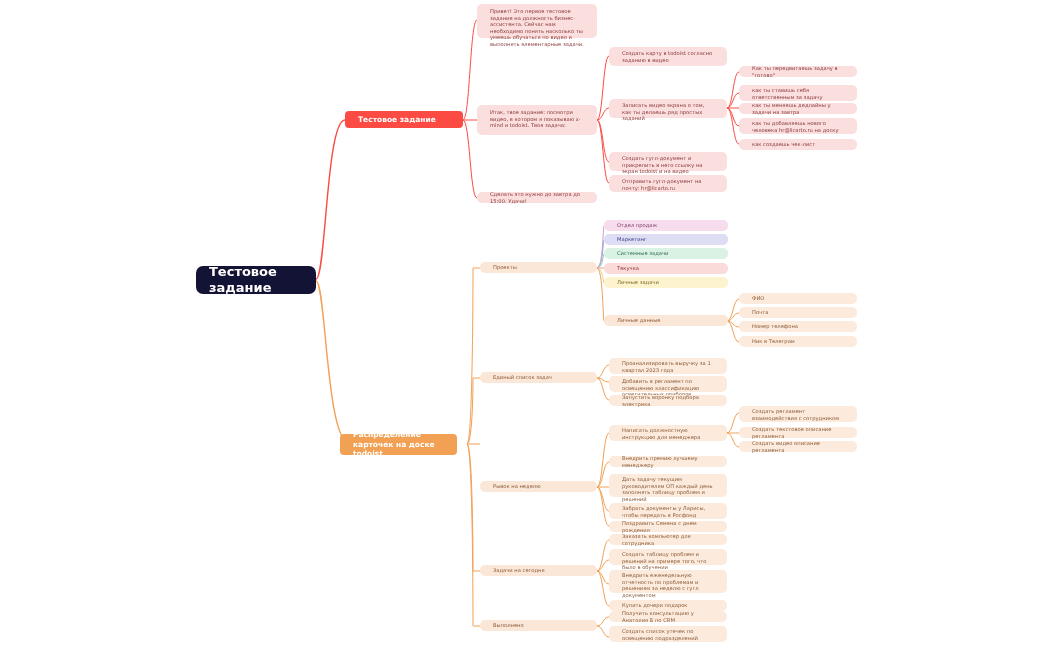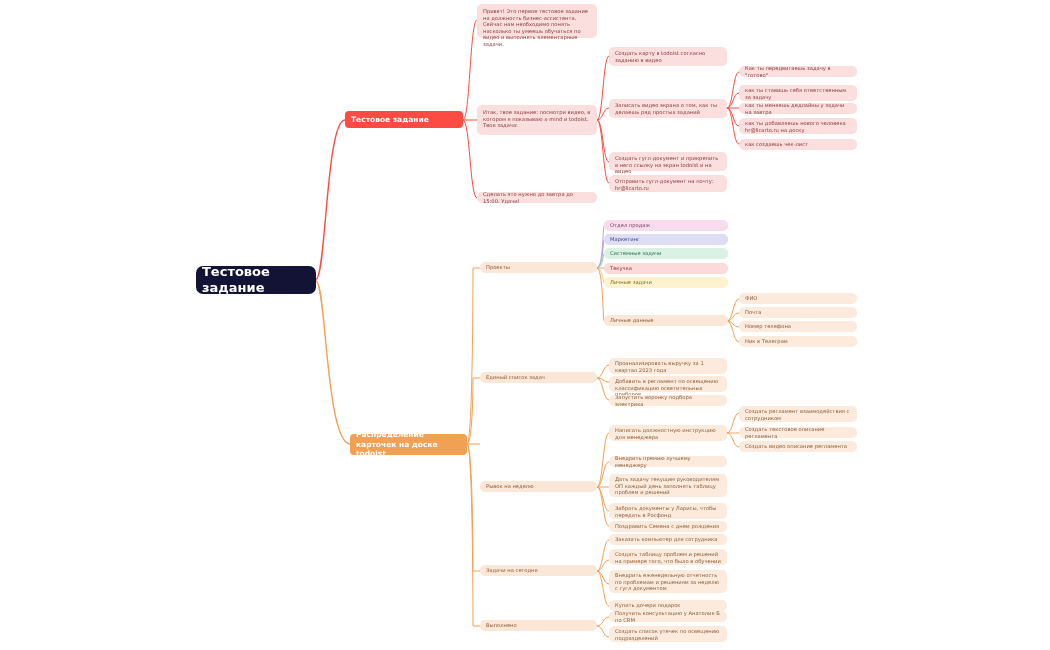--- a/index.html
+++ b/index.html
@@ -6,21 +6,21 @@
   body{
     width:1050px;height:650px;background:#ffffff;
     font-family:"DejaVu Sans","Liberation Sans",sans-serif;
     overflow:hidden;position:relative;
   }
   #canvas{position:absolute;inset:0;}
   svg.links{position:absolute;left:0;top:0;width:1050px;height:650px;pointer-events:none;}
   .node{
     position:absolute;box-sizing:border-box;border-radius:5px;
     display:flex;align-items:center;
-    padding:3px 6px;line-height:1.25;
+    padding:3px 13px;line-height:1.25;
   }
   .node span{display:block;}
   .root{
     background:#131336;color:#ffffff;font-weight:bold;font-size:13px;
     border-radius:7px;justify-content:center;
   }
   .branch1{background:#fb4b42;color:#ffffff;font-size:7.5px;font-weight:bold;border-radius:4px;}
   .branch2{background:#f2a054;color:#ffffff;font-size:7.5px;font-weight:bold;border-radius:4px;}
   .pink{background:#fbdede;color:#8a3a3a;font-size:5.2px;}
   .peach{background:#fbe7d8;color:#8a5a36;font-size:5.2px;}
@@ -106,21 +106,21 @@
   </svg>
 
   <div class="node root" style="left:196px;top:266px;width:120px;height:28px;">
     <span>Тестовое задание</span>
   </div>
 
   <div class="node branch1" style="left:345px;top:111px;width:118px;height:17px;">
     <span>Тестовое задание</span>
   </div>
 
-  <div class="node branch2" style="left:350px;top:434px;width:117px;height:21px;">
+  <div class="node branch2" style="left:340px;top:434px;width:117px;height:21px;">
     <span>Распределение карточек на доске todoist</span>
   </div>
 
   <div class="node pink" style="left:477px;top:4px;width:120px;height:34px;align-items:flex-start;padding-top:4px;">
     <span>Привет! Это первое тестовое задание на должность бизнес-ассистента. Сейчас нам необходимо понять насколько ты умеешь обучаться по видео и выполнять элементарные задачи.</span>
   </div>
 
   <div class="node pink" style="left:477px;top:105px;width:120px;height:30px;align-items:flex-start;padding-top:4px;">
     <span>Итак, твое задание: посмотри видео, в котором я показываю x-mind и todoist. Твоя задача:</span>
   </div>

